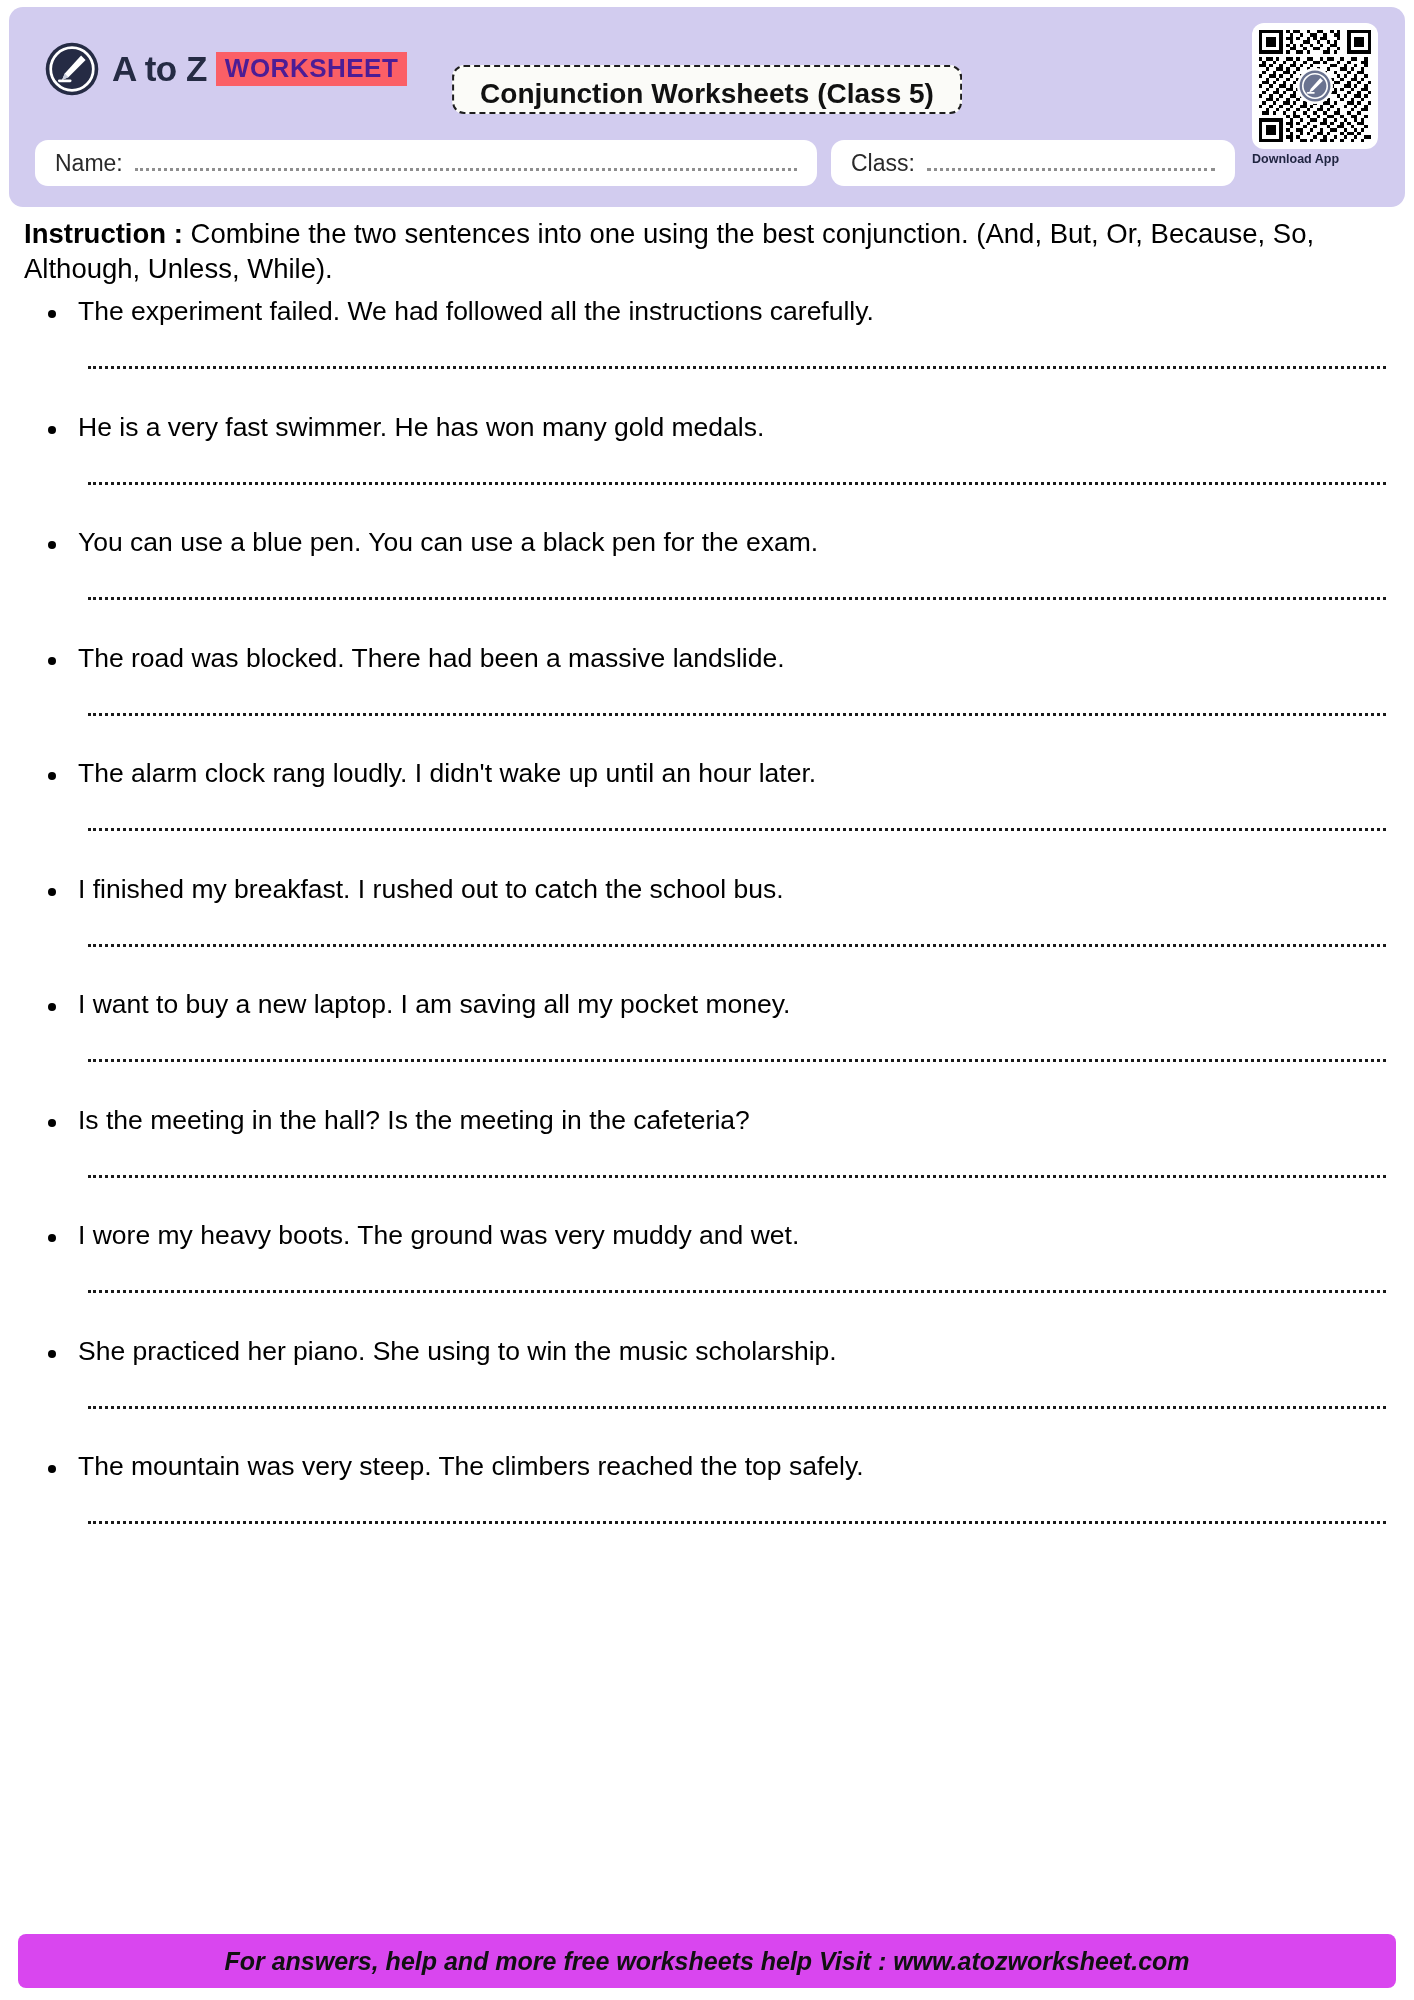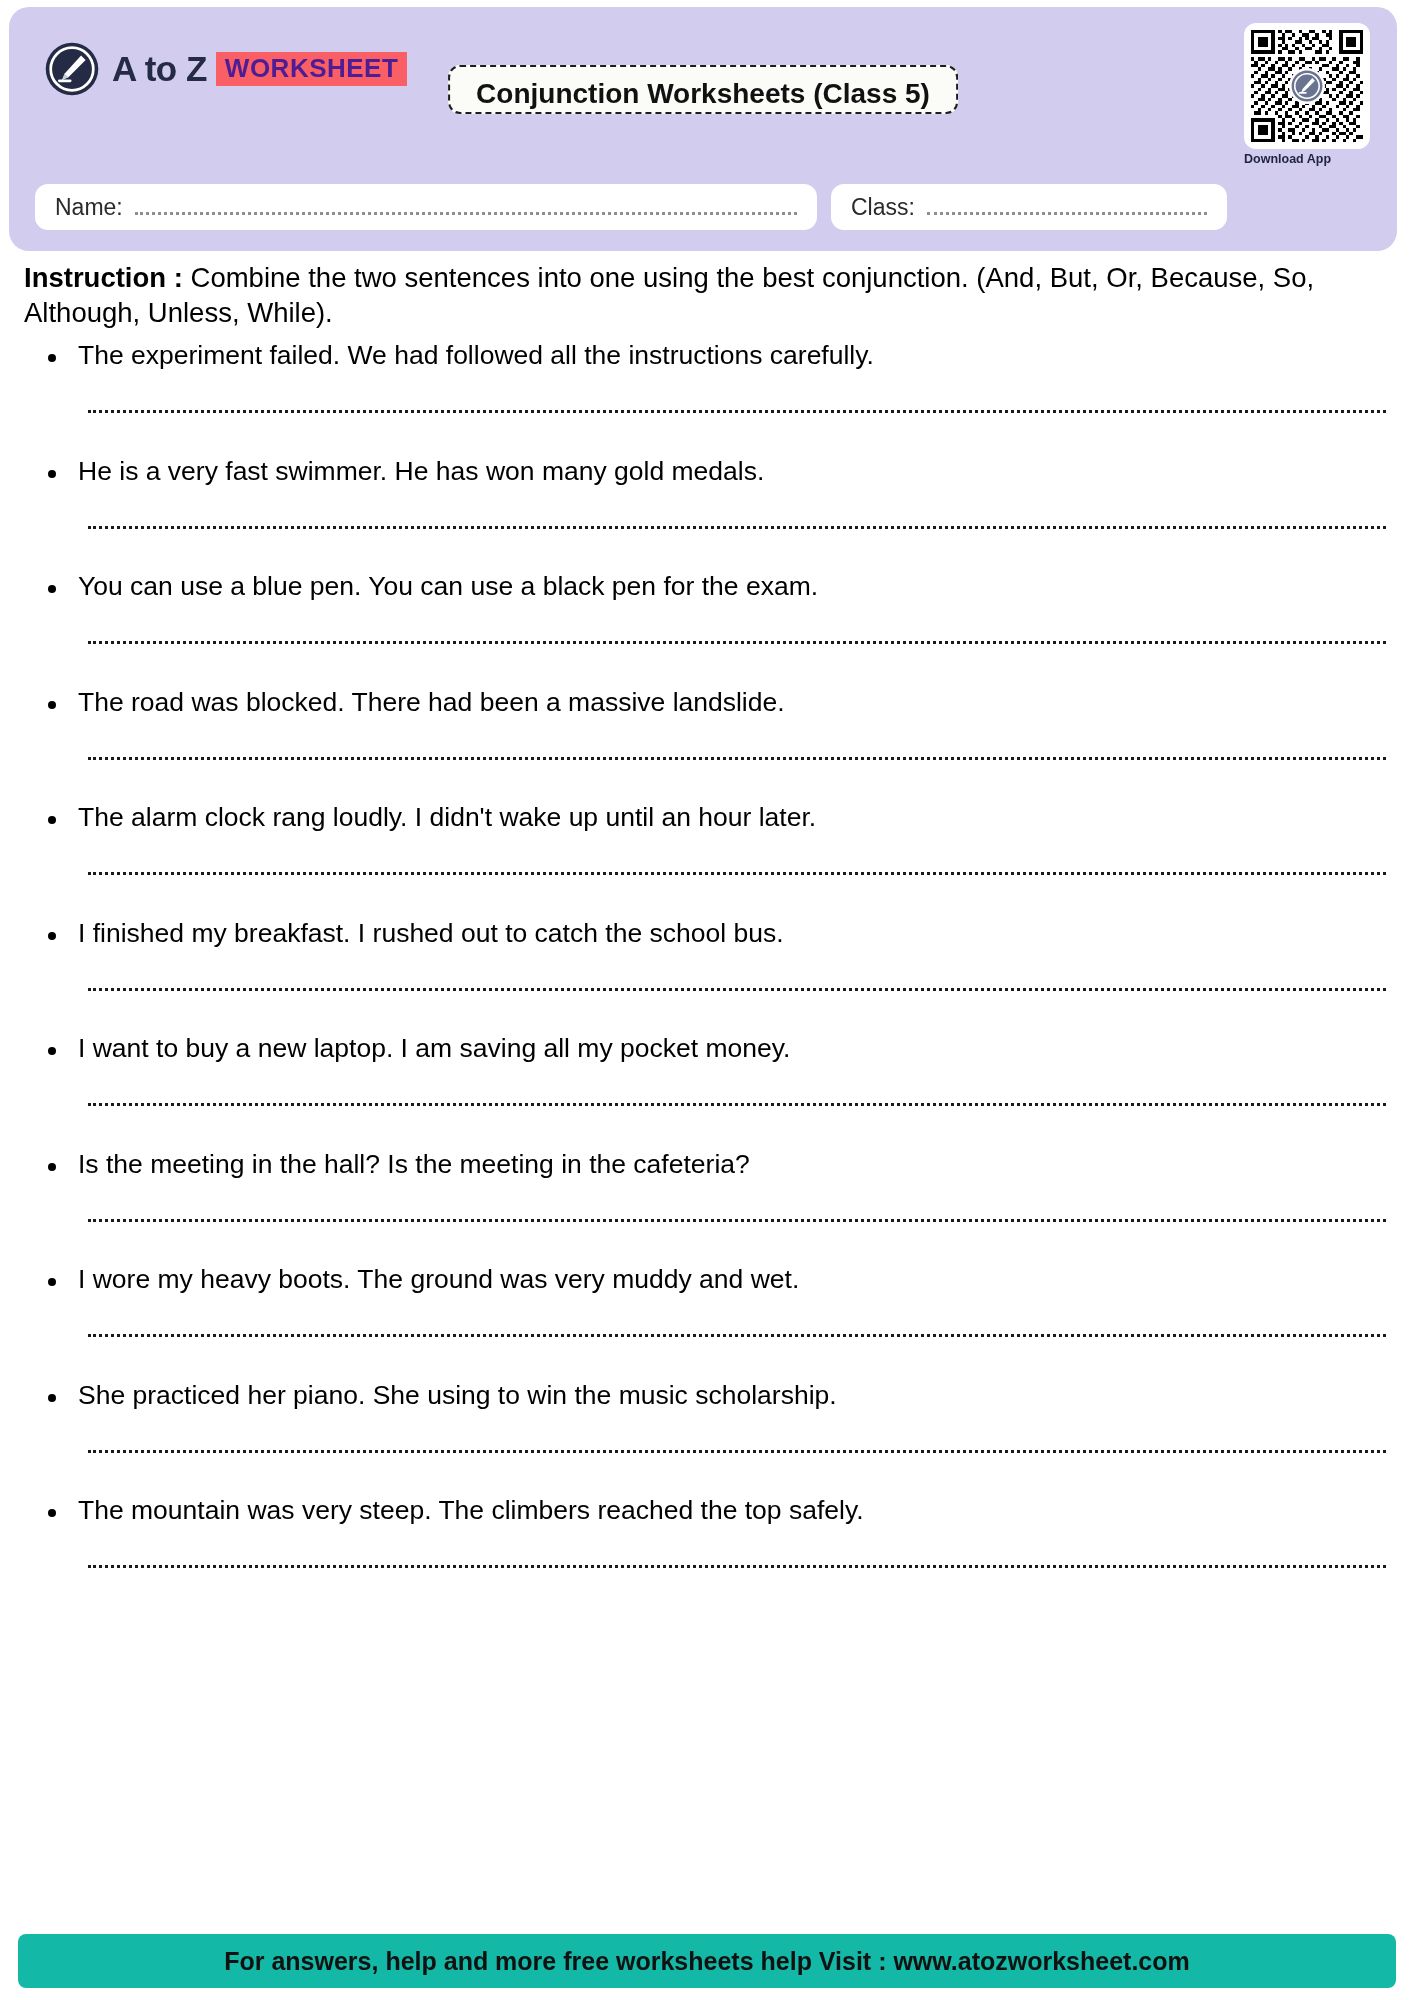--- a/index.html
+++ b/index.html
@@ -16,24 +16,24 @@
     width: 1414px;
     height: 2000px;
     background: #ffffff;
     display: flex;
     flex-direction: column;
   }
 
   
   .header {
     position: relative;
-    margin: 7px 17px 0 9px;
+    margin: 7px 9px 0 9px;
     background: #d2ccef;
-    border-radius: 20px;
-    height: 244px;
+    border-radius: 14px;
+    height: 200px;
     flex: 0 0 auto;
   }
 
   .brand {
     position: absolute;
     left: 34px;
     top: 33px;
     display: flex;
     align-items: center;
     gap: 11px;
@@ -217,26 +217,27 @@
     margin-left: 10px;
     margin-right: 4px;
     border-bottom: 3px dotted #1a1a1a;
     height: 0;
   }
 
   
   .footer {
     flex: 0 0 auto;
     margin: 0 18px 12px 18px;
-    background: #14b8a6;
+    background: #d946ef;
     border-radius: 8px;
     height: 54px;
     display: flex;
     align-items: center;
     justify-content: center;
+    font-style: italic;
   }
 
   .footer-text {
     font-size: 25px;
     font-weight: 600;
     color: #111111;
     white-space: nowrap;
   }
 </style>
 </head>

